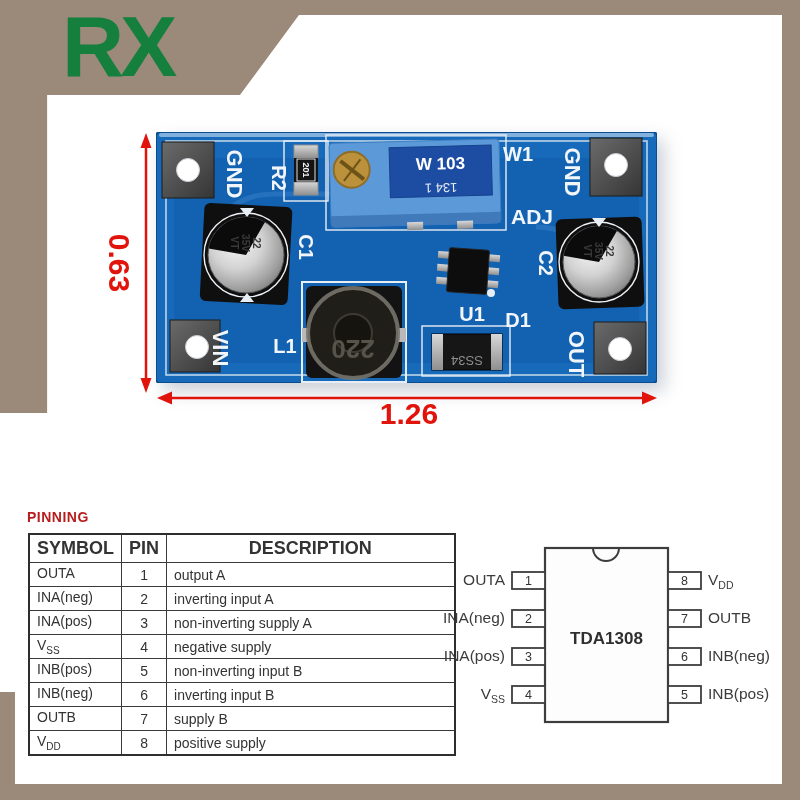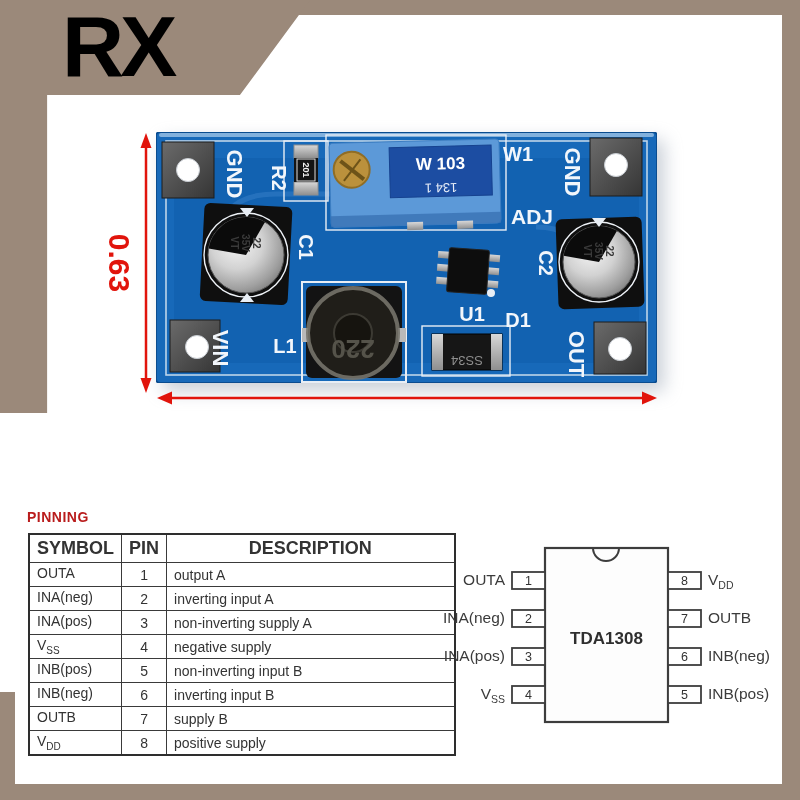--- a/index.html
+++ b/index.html
@@ -7,21 +7,21 @@
         font-family:"Liberation Sans", sans-serif;}
   
   .tan{position:absolute;background:#9b897a;}
   .strip-top{left:0;top:0;width:800px;height:15px;}
   .strip-right{left:782px;top:0;width:18px;height:800px;}
   .strip-bottom{left:0;top:784px;width:800px;height:16px;}
   .strip-bottom-left{left:0;top:692px;width:15px;height:100px;}
   .logo-block{left:0;top:0;width:310px;height:413px;
       clip-path:polygon(0 0,100% 0,77.4% 23%,15.2% 23%,15.2% 100%,0 100%);}
   .logo-text{position:absolute;left:62px;top:3px;font-size:86px;line-height:1;
-      font-weight:bold;letter-spacing:-4px;color:#000000;}
+      font-weight:bold;letter-spacing:-4px;color:#15803d;}
   
   .pcb-svg{position:absolute;left:156px;top:132px;
       filter:drop-shadow(7px 8px 9px rgba(120,135,155,.40));}
   .pcb-label{font-weight:bold;fill:#f2f6fb;text-anchor:middle;dominant-baseline:central;
       font-family:"Liberation Sans",sans-serif;}
   .arrows-svg{position:absolute;left:0;top:0;pointer-events:none;}
   .dim{position:absolute;color:#e1140c;font-weight:bold;text-align:center;font-size:30px;}
   .dim-h{left:88px;top:247px;width:64px;height:32px;transform:rotate(90deg);}
   .dim-w{left:368px;top:397px;width:82px;height:32px;}
   
@@ -194,20 +194,21 @@
     <g stroke="#e1140c" fill="#e1140c">
       <line x1="146" y1="147" x2="146" y2="379" stroke-width="2.5"></line>
       <polygon points="146,133 140.5,148 151.5,148" stroke="none"></polygon>
       <polygon points="146,393 140.5,378 151.5,378" stroke="none"></polygon>
       <line x1="171" y1="398" x2="643" y2="398" stroke-width="2.5"></line>
       <polygon points="157,398 172,391.5 172,404.5" stroke="none"></polygon>
       <polygon points="657,398 642,391.5 642,404.5" stroke="none"></polygon>
     </g>
   </svg>
   <div class="dim dim-h">0.63</div>
+  <div class="dim dim-w">1.26</div>
 
   <div class="pin-title">PINNING</div>
   <table class="pinning">
     <colgroup>
         <col class="col-sym">
         <col class="col-pin">
         <col class="col-desc">
       </colgroup>
     <thead>
       <tr>

